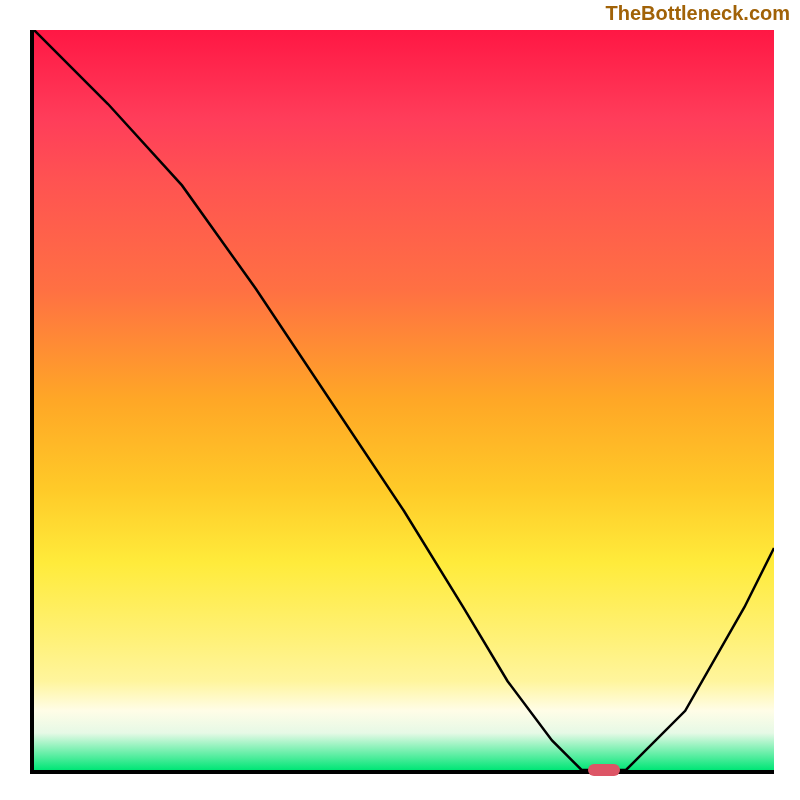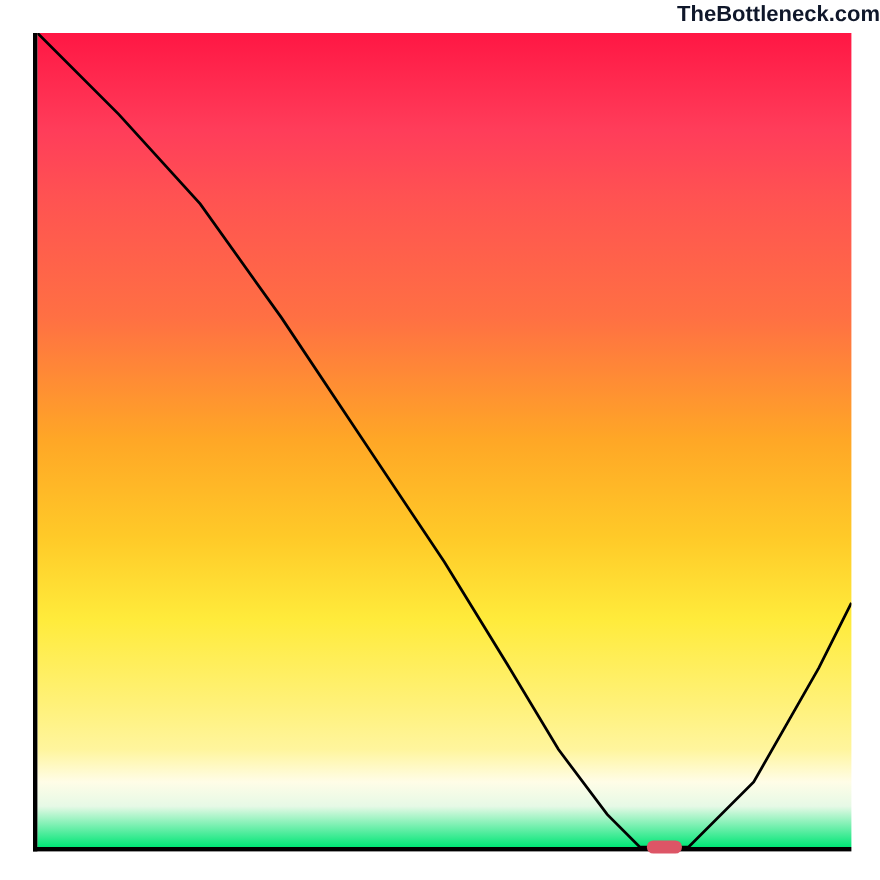--- a/index.html
+++ b/index.html
@@ -10,22 +10,22 @@
     font-family: Arial, sans-serif;
   }
   .container {
     position: relative;
     width: 800px;
     height: 800px;
   }
   .watermark {
     position: absolute;
     top: 2px;
-    right: 0;
-    color: #0f172a;
+    right: 10px;
+    color: #a16207;
     font-size: 20px;
     font-weight: bold;
   }
   .chart-area {
     position: absolute;
     top: 30px;
     left: 30px;
     width: 740px;
     height: 740px;
     background: linear-gradient(to bottom,

